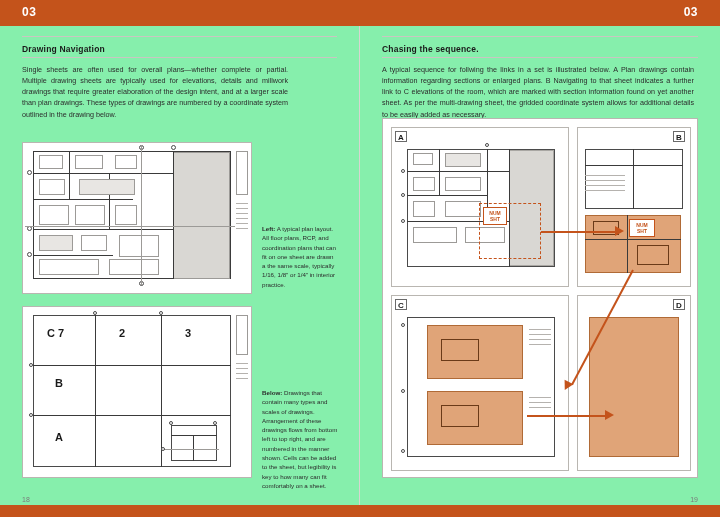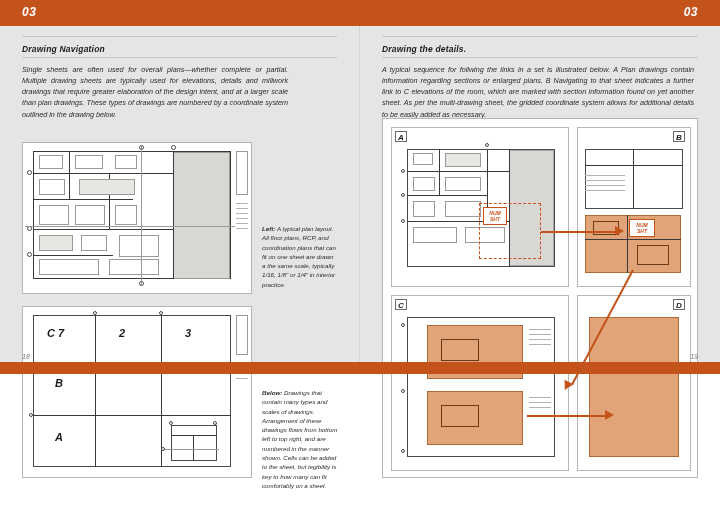--- a/index.html
+++ b/index.html
@@ -4,21 +4,21 @@
 <style>
   * { box-sizing: border-box; }
   html, body { margin:0; padding:0; }
   body {
     width:720px; height:517px;
     font-family:"Liberation Sans", sans-serif;
     background:#ffffff;
     overflow:hidden;
   }
   .spread { position:relative; width:720px; height:517px; display:flex; }
-  .page { position:relative; width:360px; height:374px; background:#e5e5e5;font-style:italic; }
+  .page { position:relative; width:360px; height:517px; background:#86efac; }
   .page.left { border-right:1px solid #d8d5d0; }
 
   
   .topbar {
     position:absolute; top:0; left:0; width:360px; height:26px;
     background:#c4531b;
   }
   .topbar .num {
     position:absolute; top:5px; color:#fff; font-size:12px; font-weight:bold;
     letter-spacing:0.5px;
@@ -228,21 +228,21 @@
     <div class="pagenum">18</div>
     <div class="bottombar"></div>
   </div>
 
   <div class="page right">
     <div class="topbar">
       <span class="num">03</span>
     </div>
     <div class="rule" style="top:36px;"></div>
 
-    <div class="sec-title" style="top:44px; left:22px;">Drawing the details.</div>
+    <div class="sec-title" style="top:44px; left:22px;">Chasing the sequence.</div>
     <div class="rule" style="top:57px;"></div>
 
     <div class="body-copy" style="top:64px; left:22px; width:312px;">A typical sequence for follwing the links in a set is illustrated below. A Plan drawings contain information regarding sections or enlarged plans. B Navigating to that sheet indicates a further link to C elevations of the room, which are marked with section information found on yet another sheet. As per the multi-drawing sheet, the gridded coordinate system allows for additional details to be easily added as necessary.</div>
 
     <div class="fig" style="top:118px; left:22px; width:316px; height:360px; border-color:#b9b6b1;">
       <div class="fig-inner">
 
         <div class="rect light" style="left:8px; top:8px; width:178px; height:160px; border-color:#b9b6b1;"></div>
         <div class="panel-letter" style="left:12px; top:12px;">A</div>
 

